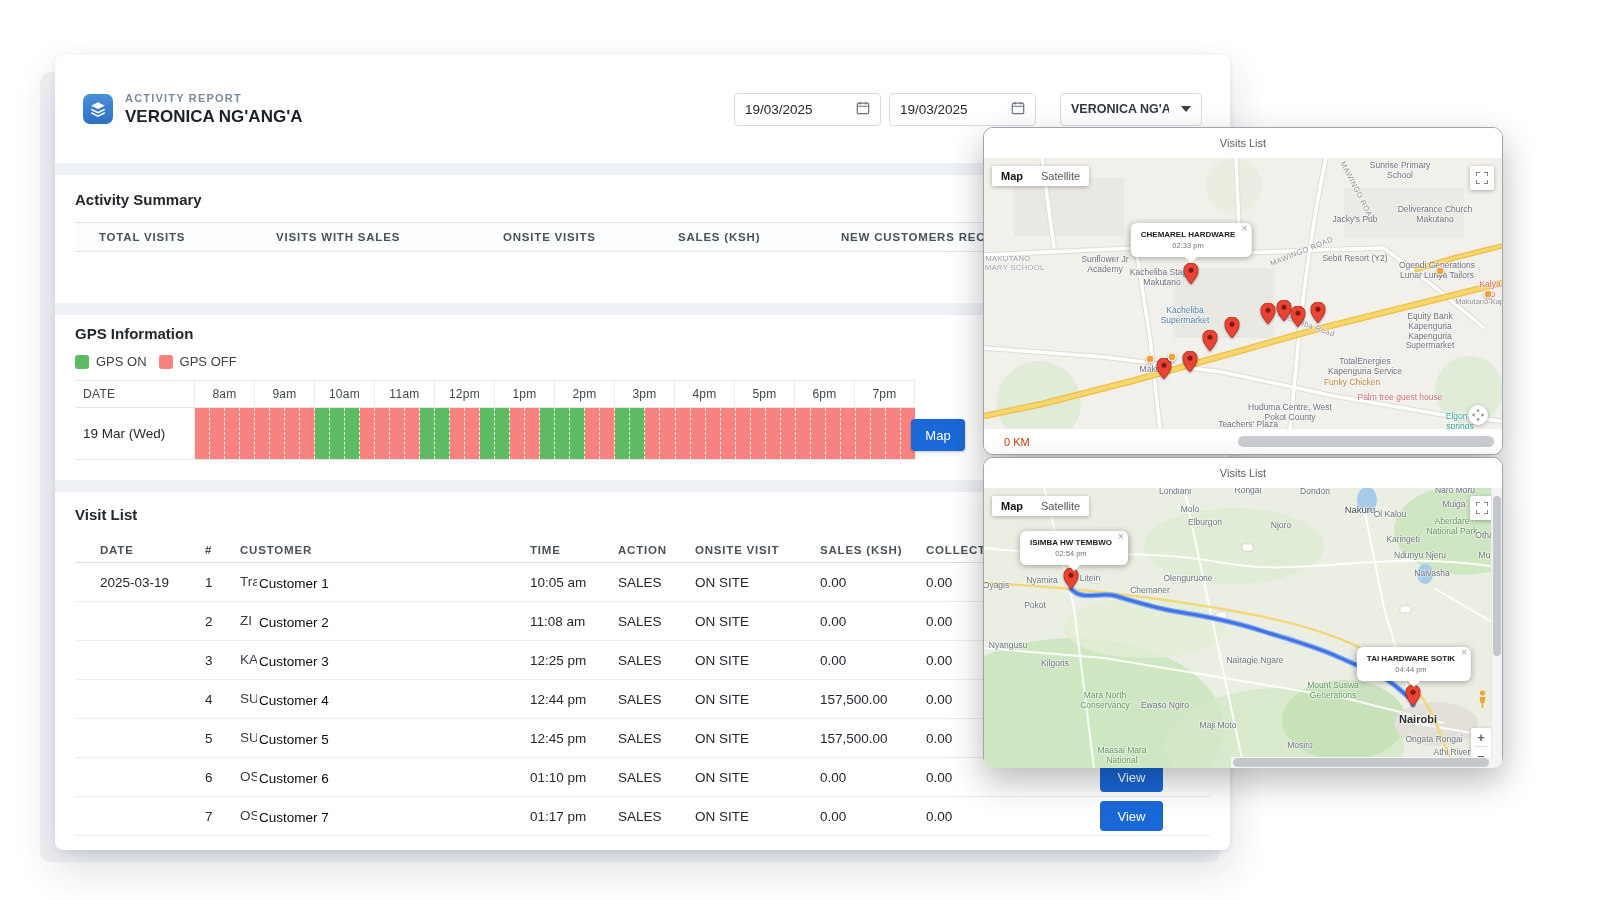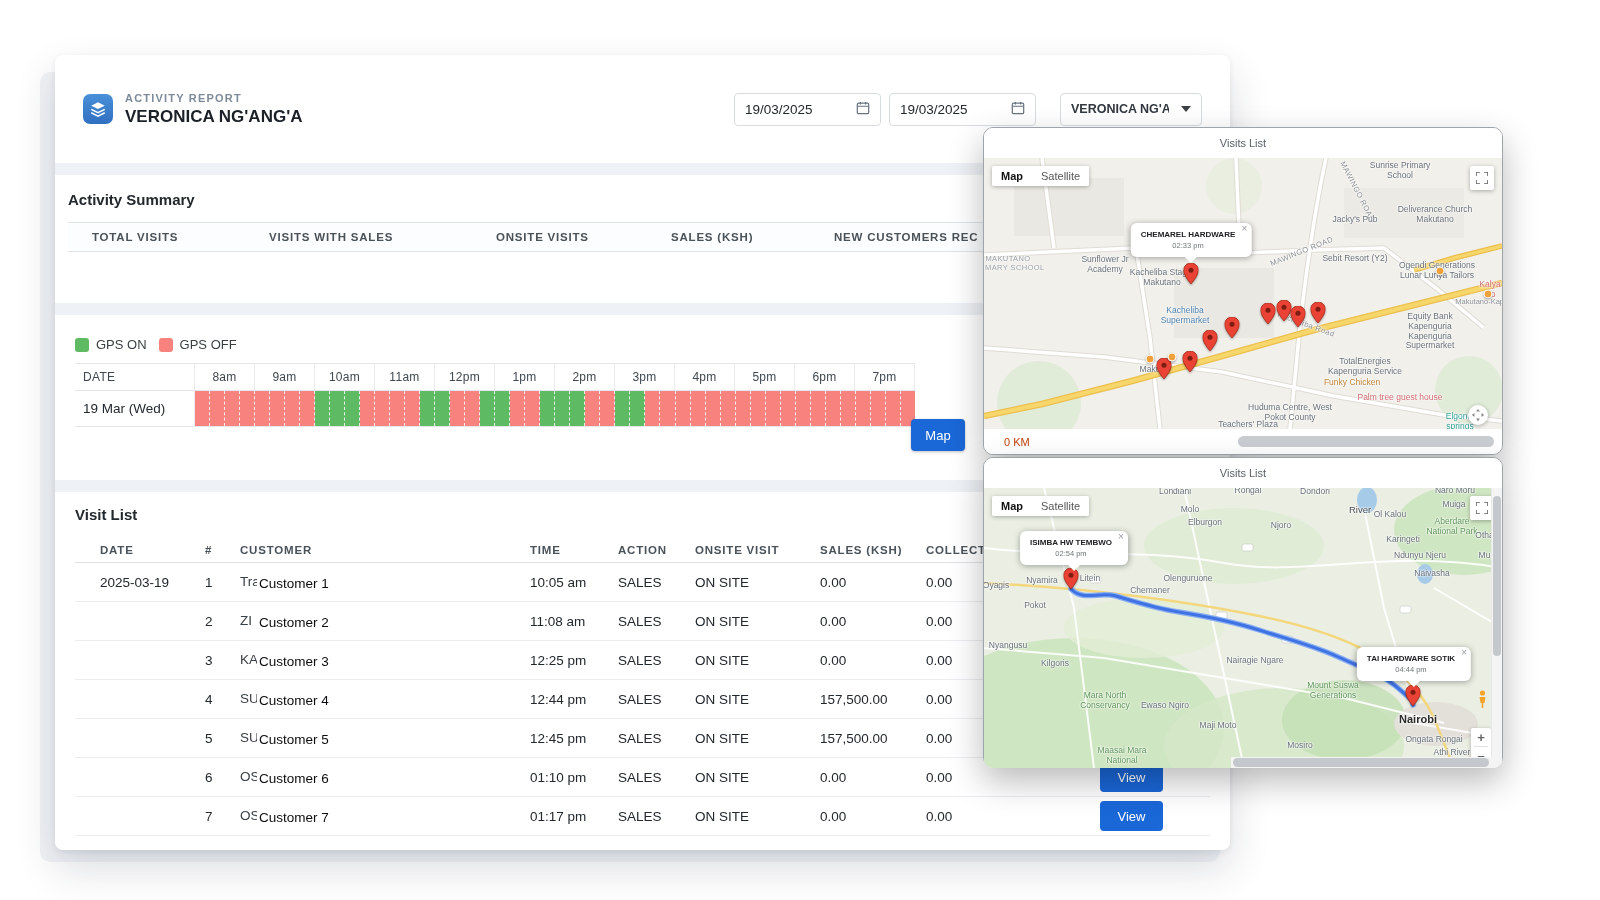--- a/index.html
+++ b/index.html
@@ -19,36 +19,36 @@
   .report-name { font-size:17px; font-weight:bold; color:#1c2127; margin-top:3px; }
   .hdr-controls { display:flex; align-items:center; gap:8px; }
   .date-input { width:147px; height:33px; border:1px solid #d7dce3; border-radius:4px; background:#fff; display:flex; align-items:center; justify-content:space-between; padding:0 10px; font-size:13.5px; color:#23282e; cursor:pointer; }
   .user-select { width:142px; height:33px; border:1px solid #d7dce3; border-radius:4px; margin-left:16px; display:flex; align-items:center; justify-content:space-between; padding:0 10px; font-size:12.5px; color:#32383f; font-weight:bold; cursor:pointer; }
   .user-text { width:98px; overflow:hidden; white-space:nowrap; text-overflow:clip; }
   .caret { width:0; height:0; border-left:5px solid transparent; border-right:5px solid transparent; border-top:6px solid #3c4148; }
 
   .sec-title { font-size:15px; font-weight:bold; color:#23282d; }
 
   
-  .sec-summary { top:120px; height:128px; padding:16px 13px 0; }
+  .sec-summary { top:120px; height:128px; padding:16px 20px 0; }
   .sum-head, .sum-vals { display:grid; grid-template-columns:177px 227px 175px 163px 1fr; }
   .sum-head { margin-top:14px; border-top:1px solid #e0e4e8; border-bottom:1px solid #e0e4e8; background:#fcfdfe; }
   .sum-cell { padding:8px 0 8px 24px; font-size:11.5px; letter-spacing:.8px; color:#4a5259; font-weight:bold; white-space:nowrap; overflow:hidden; }
   .sum-cell.val { padding:11px 0 11px 24px; font-size:13.5px; color:#1f2328; font-weight:normal; letter-spacing:0; border-bottom:1px solid #e8ebee; }
 
   
   .sec-gps { top:260px; height:165px; padding:10px 20px 0; }
   .legend { display:flex; align-items:center; gap:12px; margin-top:12px; font-size:13px; color:#3a3f44; }
   .legend-item { display:flex; align-items:center; gap:7px; }
   .swatch { width:14px; height:14px; border-radius:3px; }
   .gps-table { margin-top:11px; width:840px; }
   .gps-head { display:grid; grid-template-columns:120px repeat(12,60px); border-top:1px solid #e3e6ea; border-bottom:1px solid #e3e6ea; }
   .gps-hcell { font-size:12px; color:#40474e; padding:6px 4px; border-right:1px solid #e9ebee; text-align:center; letter-spacing:.3px; }
   .gps-hcell.date { text-align:left; padding-left:8px; }
-  .gps-datarow { display:grid; grid-template-columns:120px 720px; height:36px; border-bottom:1px solid #e3e6ea; }
+  .gps-datarow { display:grid; grid-template-columns:120px 720px; height:52px; border-bottom:1px solid #e3e6ea; }
   .gps-datecell { display:flex; align-items:center; padding-left:8px; font-size:13.5px; color:#23282e; border-right:1px solid #e9ebee; }
   .gps-timeline { display:flex; height:100%; }
   .q { flex:1; border-right:1px dashed rgba(255,255,255,.85); }
   .q:last-child { border-right:none; }
   .btn { background:var(--accent,#1a67d8); color:#fff; border:none; border-radius:4px; font-size:13px; font-family:"Liberation Sans",sans-serif; cursor:pointer; }
   .map-btn { position:absolute; left:856px; top:104px; width:54px; height:32px; box-shadow:0 1px 3px rgba(0,0,0,.25); }
 
   
   .sec-visits { top:437px; height:358px; padding:14px 20px 0; }
   .visit-head, .vrow { display:grid; grid-template-columns:130px 35px 290px 88px 77px 125px 106px 110px 1fr; align-items:center; }
@@ -156,20 +156,21 @@
       <div class="sum-head">
           <div class="sum-cell">TOTAL VISITS</div>
           <div class="sum-cell">VISITS WITH SALES</div>
           <div class="sum-cell">ONSITE VISITS</div>
           <div class="sum-cell">SALES (KSH)</div>
           <div class="sum-cell">NEW CUSTOMERS REC</div>
         </div>
     </div>
 
     <div class="sec sec-gps">
+      <div class="sec-title">GPS Information</div>
       <div class="legend">
         <div class="legend-item">
           <span class="swatch" style="background: rgb(95, 187, 99);"></span>
           <span>GPS ON</span>
         </div>
         <div class="legend-item">
           <span class="swatch" style="background: rgb(248, 130, 126);"></span>
           <span>GPS OFF</span>
         </div>
       </div>
@@ -573,21 +574,21 @@
         </div>
       <div class="hscroll2">
           <div class="hthumb2"></div>
         </div>
       <div class="scorner"></div>
     <span class="map-label " style="left: 191px; top: 4px;">Londiani</span>
         <span class="map-label " style="left: 264px; top: 3px;">Rongai</span>
         <span class="map-label " style="left: 331px; top: 4px;">Dondori</span>
         <span class="map-label " style="left: 471px; top: 3px;">Naro Moru</span>
         <span class="map-label " style="left: 464px; top: 17px; padding-left: 12px;">Muiga</span>
-        <span class="map-label town" style="left: 376px; top: 22px;">River</span>
+        <span class="map-label town" style="left: 376px; top: 22px;">Nakuru</span>
         <span class="map-label " style="left: 406px; top: 27px;">Ol Kalou</span>
         <span class="map-label " style="left: 206px; top: 22px;">Molo</span>
         <span class="map-label " style="left: 221px; top: 35px;">Elburgon</span>
         <span class="map-label " style="left: 297px; top: 38px;">Njoro</span>
         <span class="map-label park" style="left: 468px; top: 39px; width: 66px;">Aberdare National Park</span>
         <span class="map-label " style="left: 419px; top: 52px;">Karingeti</span>
         <span class="map-label " style="left: 505px; top: 48px;">Othaya</span>
         <span class="map-label " style="left: 436px; top: 68px; width: 60px;">Ndunyu Njeru</span>
         <span class="map-label " style="left: 509px; top: 68px;">Murang</span>
         <span class="map-label " style="left: 448px; top: 86px;">Naivasha</span>

